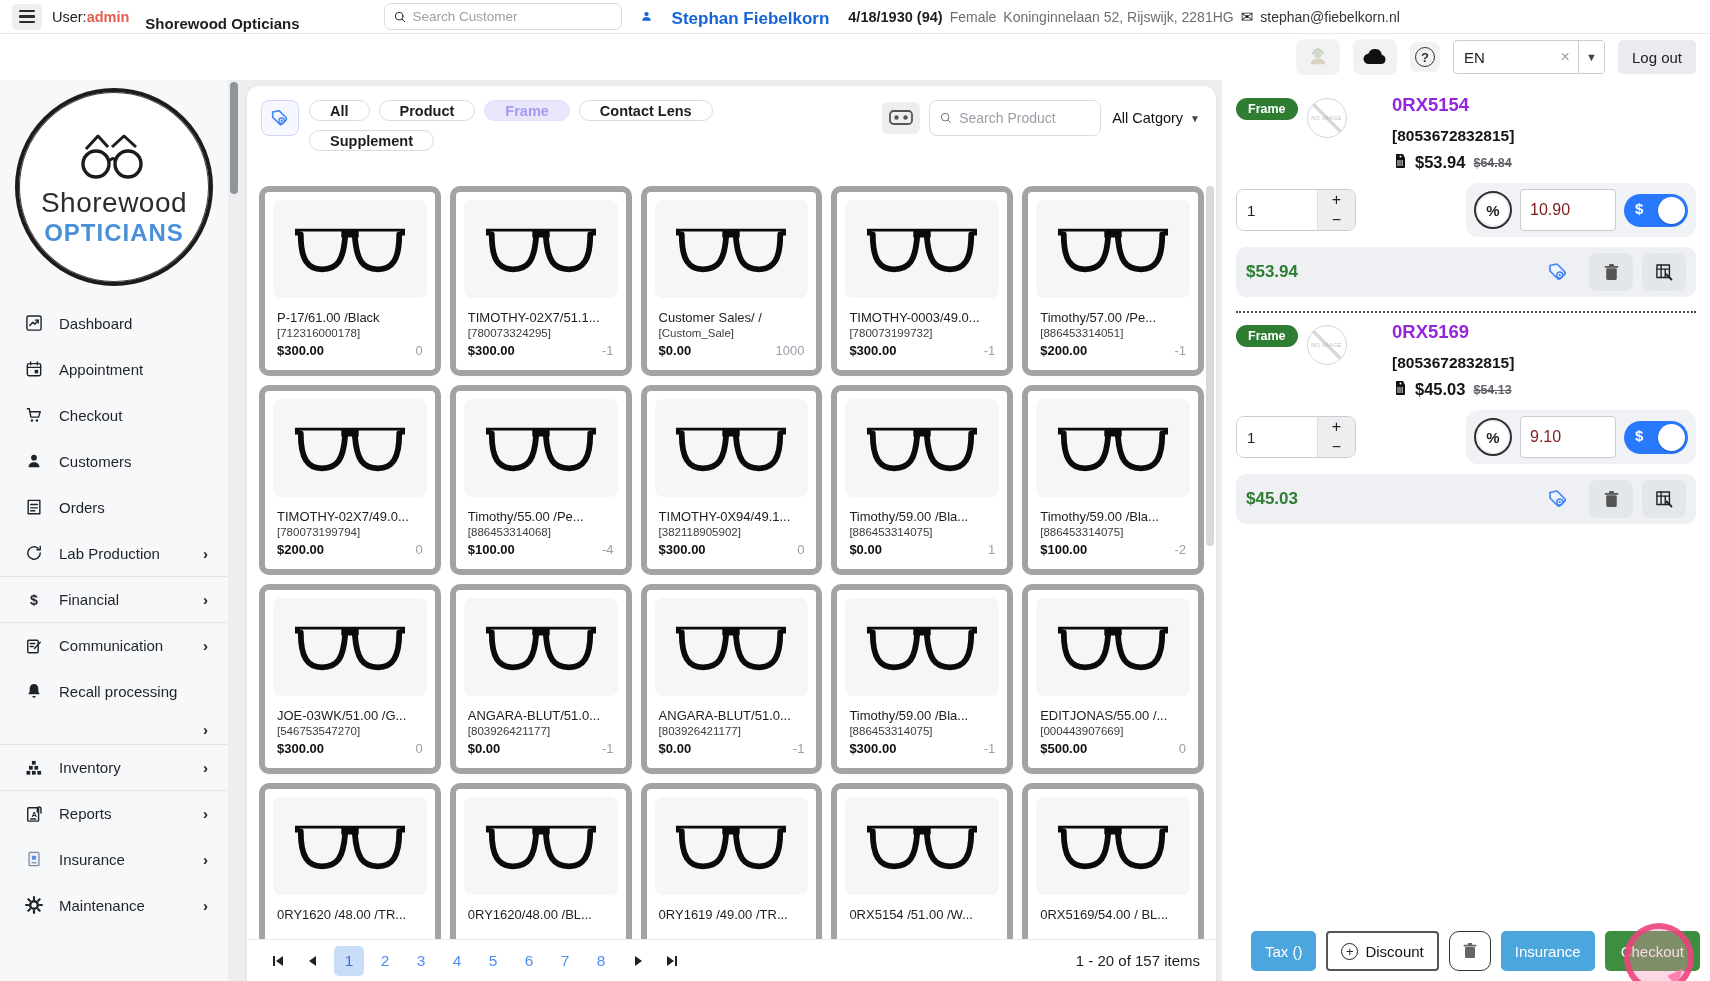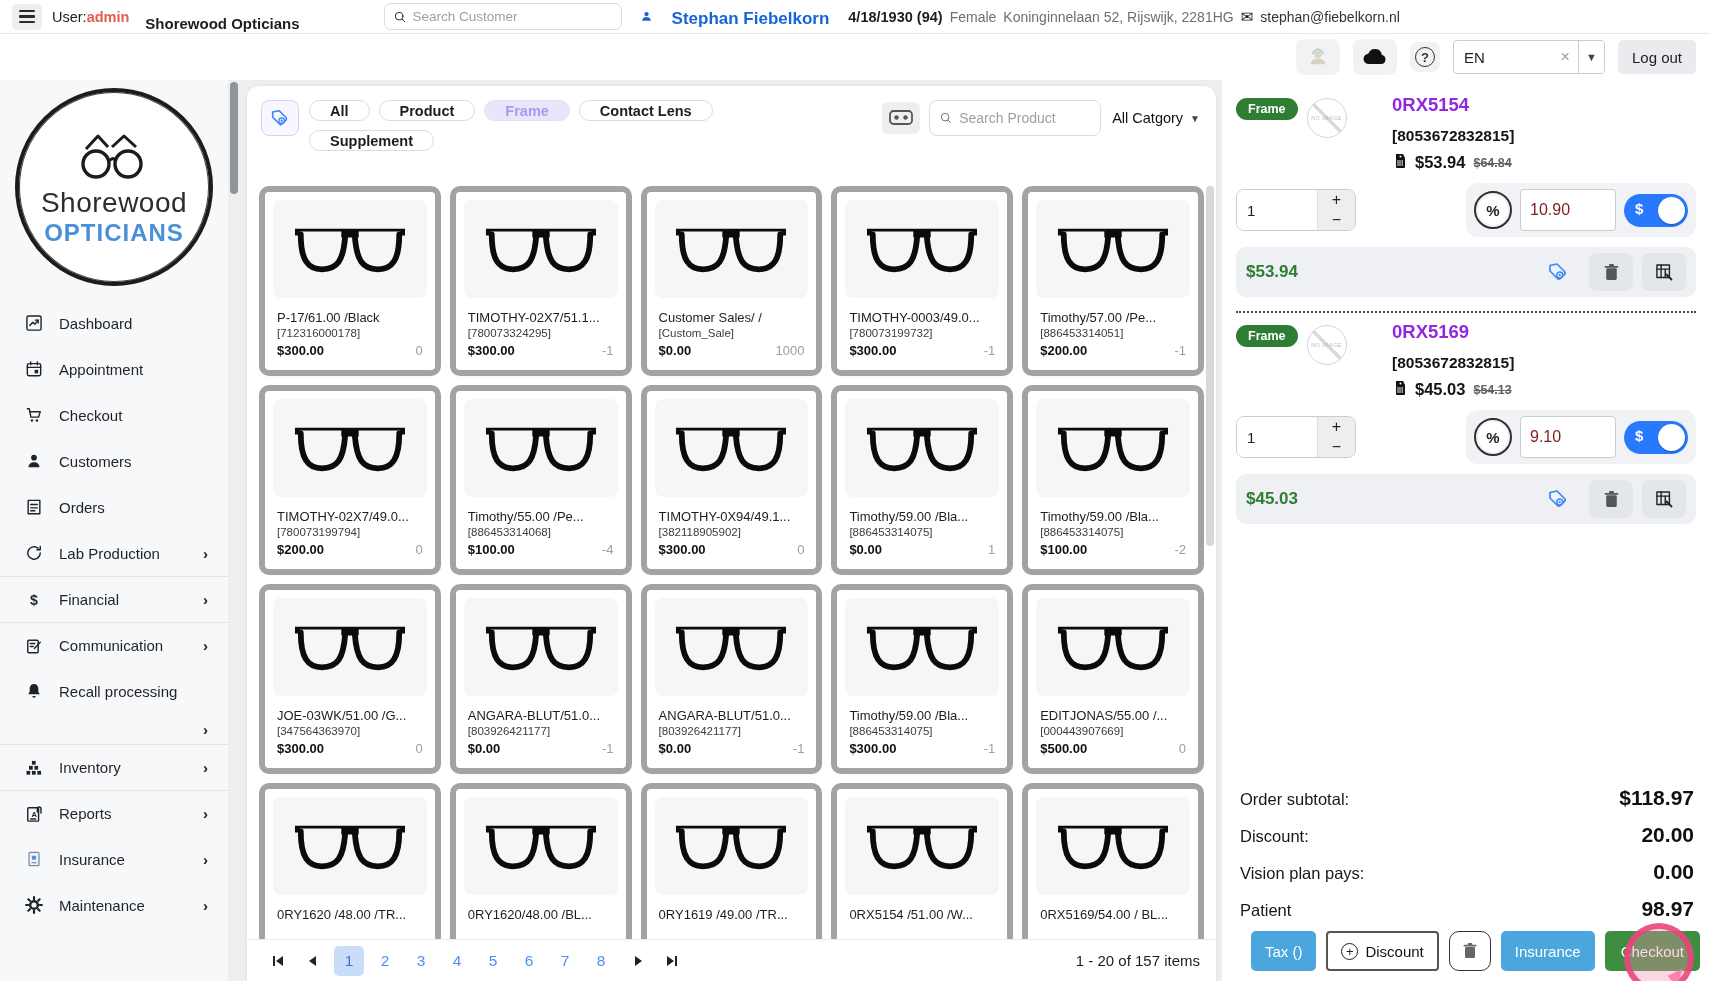--- a/index.html
+++ b/index.html
@@ -538,21 +538,21 @@
               <span class="pstock">-2</span>
             </div>
           </div>
           <div class="pcard">
             <div class="pimg">
               <svg>
                 <use href="#g-glasses"></use>
               </svg>
             </div>
             <div class="pname">JOE-03WK/51.00 /G...</div>
-            <div class="pcode">[347564363970]</div>
+            <div class="pcode">[546753547270]</div>
             <div class="prow">
               <span class="pprice">$300.00</span>
               <span class="pstock">0</span>
             </div>
           </div>
           <div class="pcard">
             <div class="pimg">
               <svg>
                 <use href="#g-glasses"></use>
               </svg>
@@ -836,38 +836,20 @@
               <svg width="20" height="20" viewBox="0 0 24 24">
                 <rect x="3.5" y="3.5" width="15" height="15" class="st"></rect>
                 <line x1="3.5" y1="8.5" x2="18.5" y2="8.5" class="st"></line>
                 <line x1="8.5" y1="3.5" x2="8.5" y2="18.5" class="st"></line>
                 <line x1="13.5" y1="8.5" x2="13.5" y2="18.5" class="st"></line>
                 <line x1="15" y1="15" x2="21" y2="21" stroke="#1f2327" stroke-width="2.2" stroke-linecap="round"></line>
               </svg>
             </span>
           </div>
         </div>
-      </div>
-    </div>
-  <div id="summary">
-      <div class="srow">
-        <span class="sl">Order subtotal:</span>
-        <span class="sv">$118.97</span>
-      </div>
-      <div class="srow">
-        <span class="sl">Discount:</span>
-        <span class="sv">20.00</span>
-      </div>
-      <div class="srow">
-        <span class="sl">Vision plan pays:</span>
-        <span class="sv">0.00</span>
-      </div>
-      <div class="srow">
-        <span class="sl">Patient</span>
-        <span class="sv">98.97</span>
       </div>
     </div>
   <div id="cart-btns">
     <button class="btn btn-sky">Tax ()</button>
     <button class="btn btn-outline">
         <span class="oplus">+</span>
         <span>Discount</span>
       </button>
     <button class="btn btn-trashy">
       <svg width="16" height="18" viewBox="0 0 16 18">

